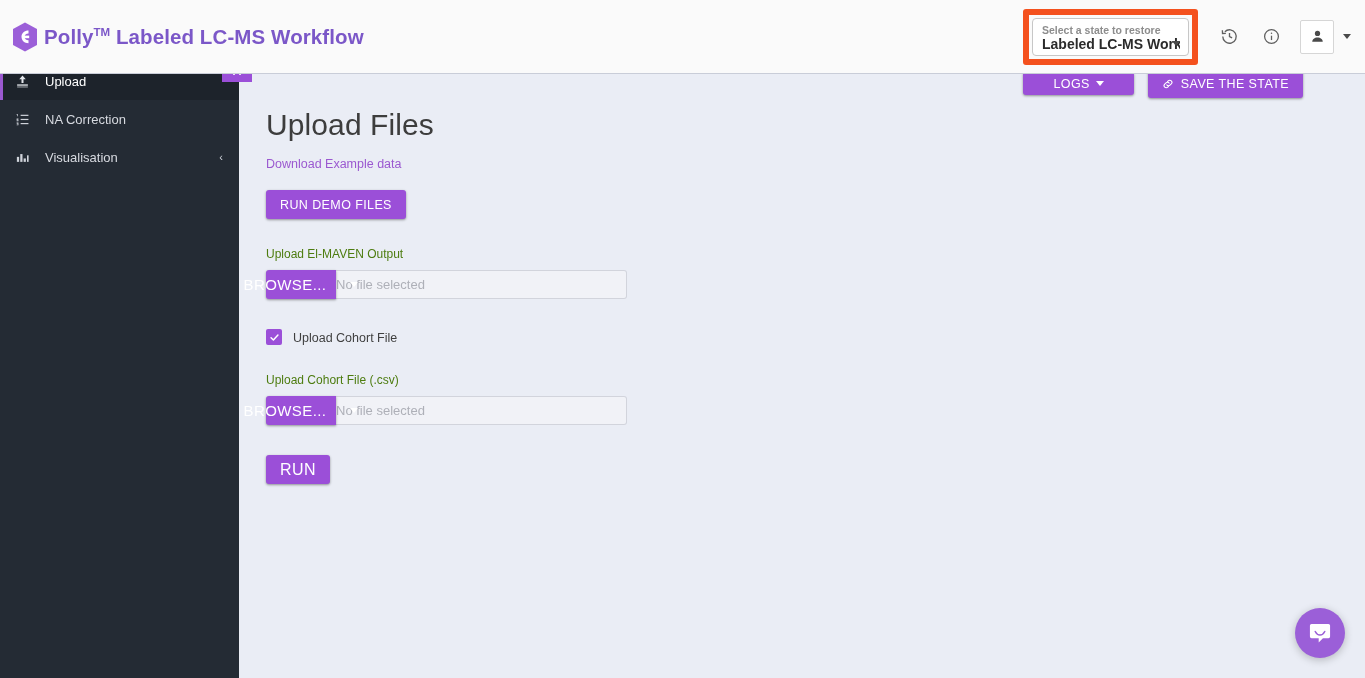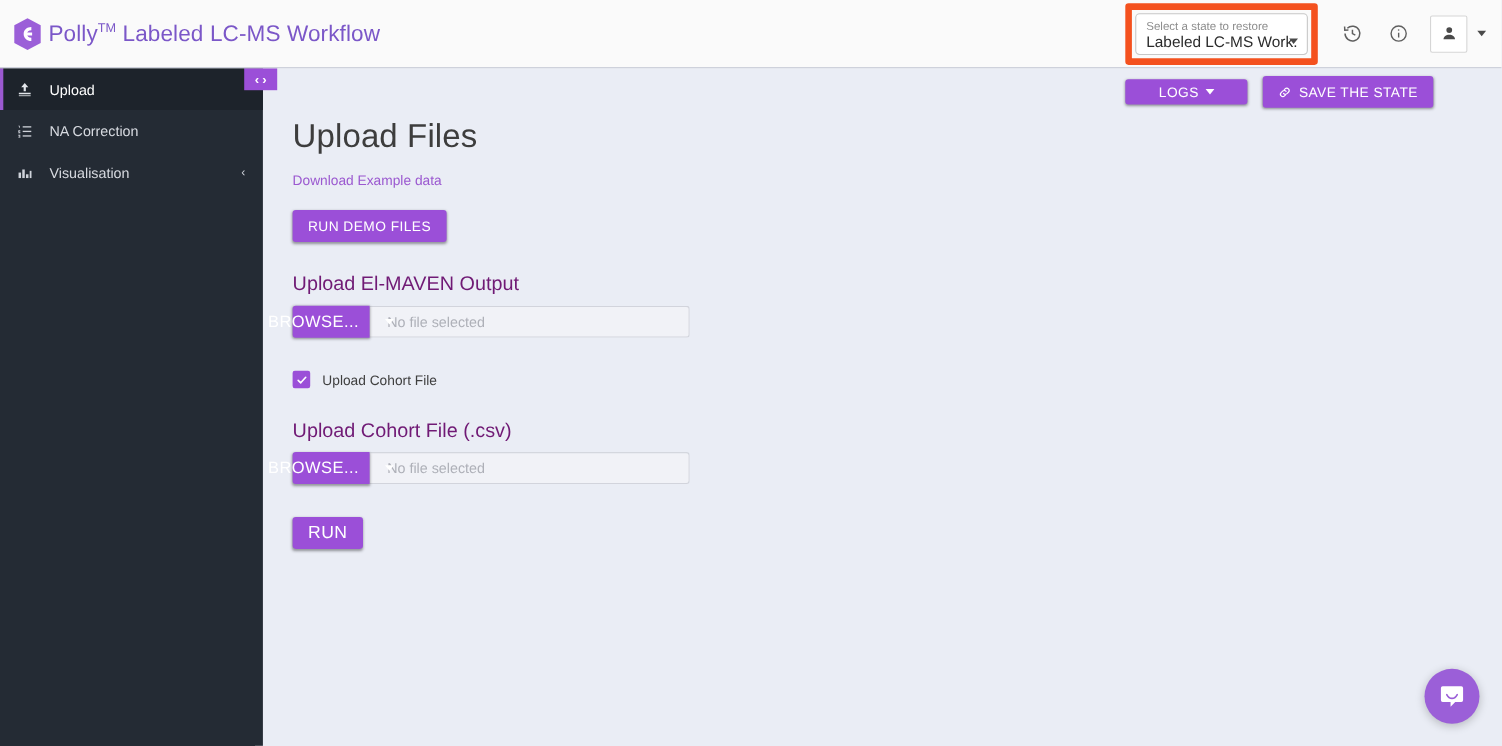--- a/index.html
+++ b/index.html
@@ -15,26 +15,27 @@
     background: #eaedf5;
     color: #333;
     -webkit-font-smoothing: antialiased;
   }
 
   
   #topbar {
     position: absolute;
     top: 0; left: 0;
     width: 1365px;
-    height: 62px;
+    height: 74px;
     background: #fafafa;
     border-bottom: 1px solid #c9cdd8;
     display: flex;
     align-items: center;
     z-index: 30;
+    font-weight: bold;
   }
 
   #brand {
     display: flex;
     align-items: center;
     margin-left: 12px;
     user-select: none;
   }
 
   #brand-logo {
@@ -286,22 +287,22 @@
   #run-demo-btn {
     display: block;
     margin-top: 18px;
     height: 29px;
     padding: 0 14px;
   }
 
   .field-block { margin-top: 28px; }
 
   .field-label {
-    font-size: 18px;
-    color: #701a75;
+    font-size: 12px;
+    color: #4d7c0f;
     margin-bottom: 9px;
     display: block;
   }
 
   .file-input-group {
     display: flex;
     align-items: stretch;
     width: 361px;
     height: 29px;
   }
@@ -325,21 +326,20 @@
   }
 
   .file-name-box {
     flex: 1 1 auto;
     border: 1px solid #d2d4dc;
     border-left: none;
     border-radius: 0 3px 3px 0;
     background: #f1f2f7;
     display: flex;
     align-items: center;
-    padding-left: 16px;
     font-size: 13px;
     color: #aeb0b8;
     cursor: pointer;
     overflow: hidden;
     white-space: nowrap;
   }
 
   .checkbox-row {
     display: flex;
     align-items: flex-end;

